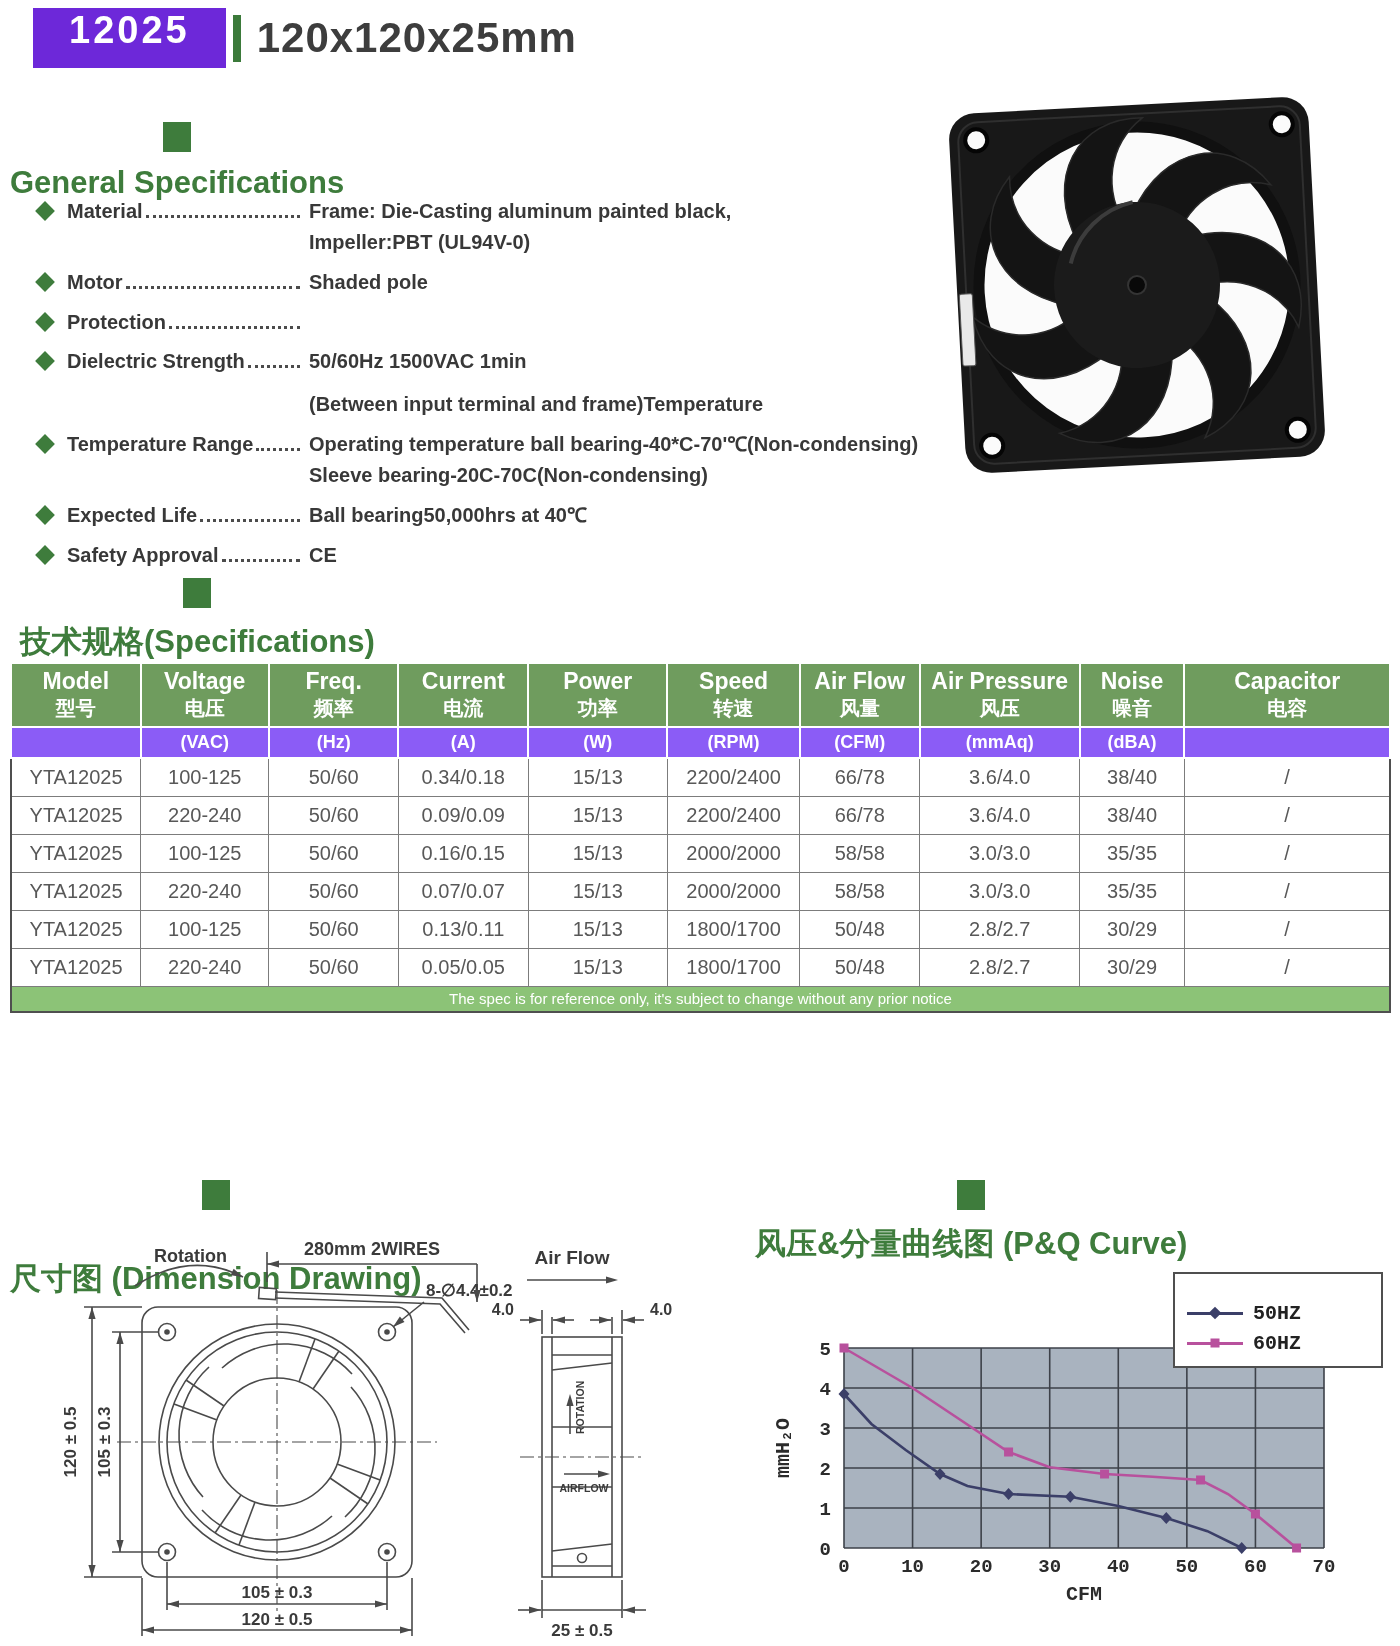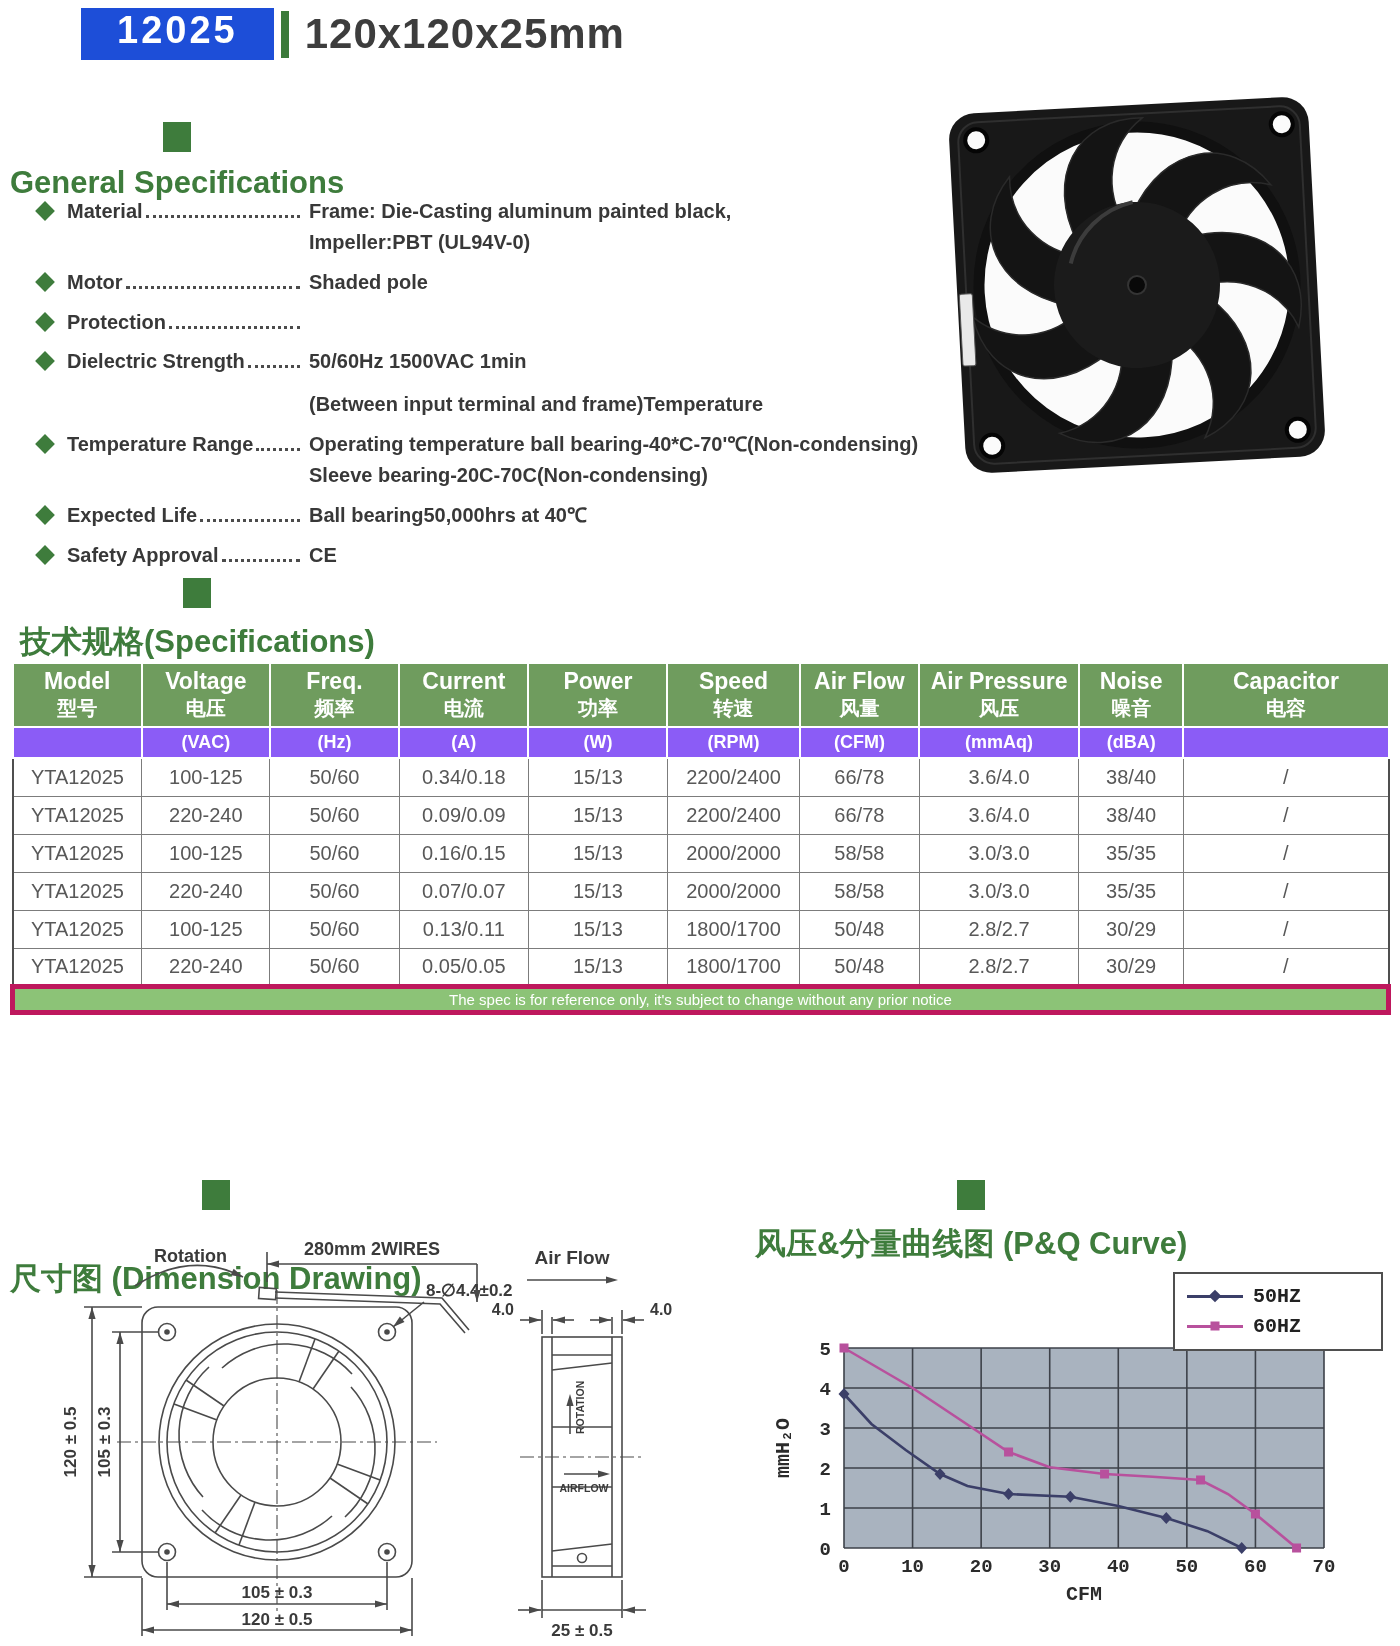--- a/index.html
+++ b/index.html
@@ -3,22 +3,22 @@
 <meta charset="utf-8">
 <style>
   * { margin:0; padding:0; box-sizing:border-box; }
   html,body { background:#fff; }
   body {
     position:relative; width:1400px; height:1646px;
     font-family:"Liberation Sans", sans-serif; color:#3a3a3a; overflow:hidden;
   }
   
   .hdr { position:absolute; top:8px; left:33px; display:flex; align-items:center; }
-  .badge { background:#1d4ed8; color:#fff; font-size:38px; font-weight:bold;
-           padding:1px 36px 8px; letter-spacing:3px;margin-left:48px; }
+  .badge { background:#6d28d9; color:#fff; font-size:38px; font-weight:bold;
+           padding:1px 36px 16px; letter-spacing:3px; }
   .hdr-divider { width:8px; height:47px; background:#3b7a3a; margin-left:7px; }
   .hdr-title { font-size:42px; font-weight:bold; color:#3d3d3d; margin-left:16px; letter-spacing:1px; }
 
   
   .sec { position:absolute; display:flex; align-items:center; gap:13px;flex-direction:column; }
   .sec-sq { width:28px; height:30px; background:#3e7c3c; flex:none; }
   .sec-title { font-size:31px; font-weight:bold; color:#3e7c3c; white-space:nowrap; }
   #sec-general   { top:122px; left:10px; }
   #sec-spectable { top:578px; left:20px; }
   #sec-dim       { top:1180px; left:10px;gap:48px; }
@@ -44,30 +44,30 @@
                border:2px solid #4f4f4f; }
   table.spec th { background:#6f9c5e; color:#fff; border:2px solid #fff;
                   padding:3px 2px 5px; vertical-align:middle; }
   .th-en { font-size:23px; font-weight:bold; line-height:28px; }
   .th-zh { font-size:20px; font-weight:bold; line-height:26px; }
   table.spec td.unit { background:#8b5cf6; color:#fff; font-size:18px; font-weight:bold;
                        text-align:center; border:2px solid #fff; height:31px; }
   table.spec td.val { background:#fff; color:#585858; font-size:20px; text-align:center;
                       border:1px solid #7c7c7c; height:38px; }
   table.spec td.foot { background:#8cc377; color:#fff; font-size:15px; text-align:center;
-                       height:26px; border:5px solid #be185d; }
+                       height:26px; border:1px solid #be185d; }
 
   
   .dim-wrap { position:absolute; top:1222px; left:22px; }
   .dim-svg text { font-family:"Liberation Sans", sans-serif; fill:#3a3a3a; font-weight:bold; }
   .chart-wrap { position:absolute; top:1258px; left:753px; width:647px; height:380px; }
   .chart-svg text { font-family:"Liberation Mono","DejaVu Sans Mono", monospace; font-weight:bold; fill:#2b2b2b; }
 
   .legend { position:absolute; top:14px; left:420px; width:210px; border:2px solid #4f4f4f;
-            background:#fff; padding:7px 12px 8px; }
+            background:#fff; padding:24px 12px 8px; }
   .leg-row { display:flex; align-items:center; gap:10px; height:30px; }
   .leg-line { position:relative; width:56px; height:3px; flex:none; }
   .leg-marker { position:absolute; top:50%; left:50%; width:9px; height:9px;
                 transform:translate(-50%,-50%); }
   .leg-marker.diamond-m { transform:translate(-50%,-50%) rotate(45deg); }
   .leg-label { font-family:"Liberation Mono","DejaVu Sans Mono", monospace;
                font-size:20px; font-weight:bold; color:#222; }
 </style>
 </head>
 <body>

